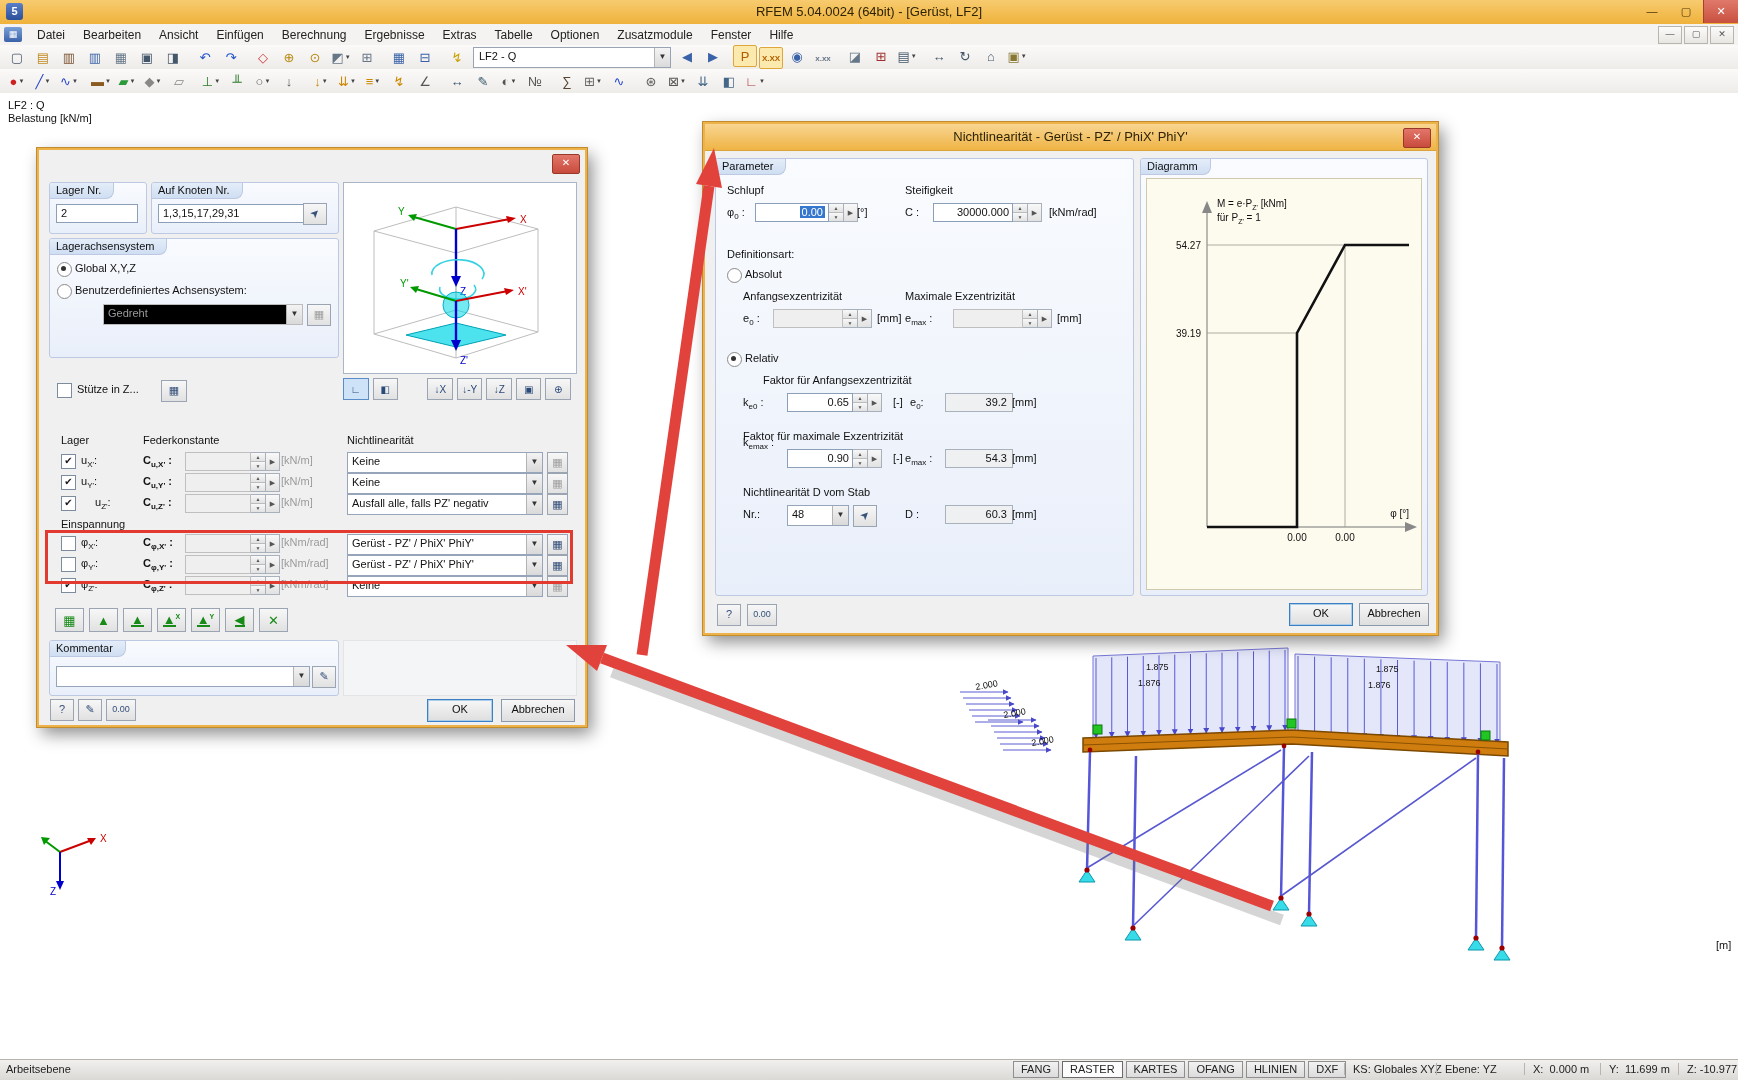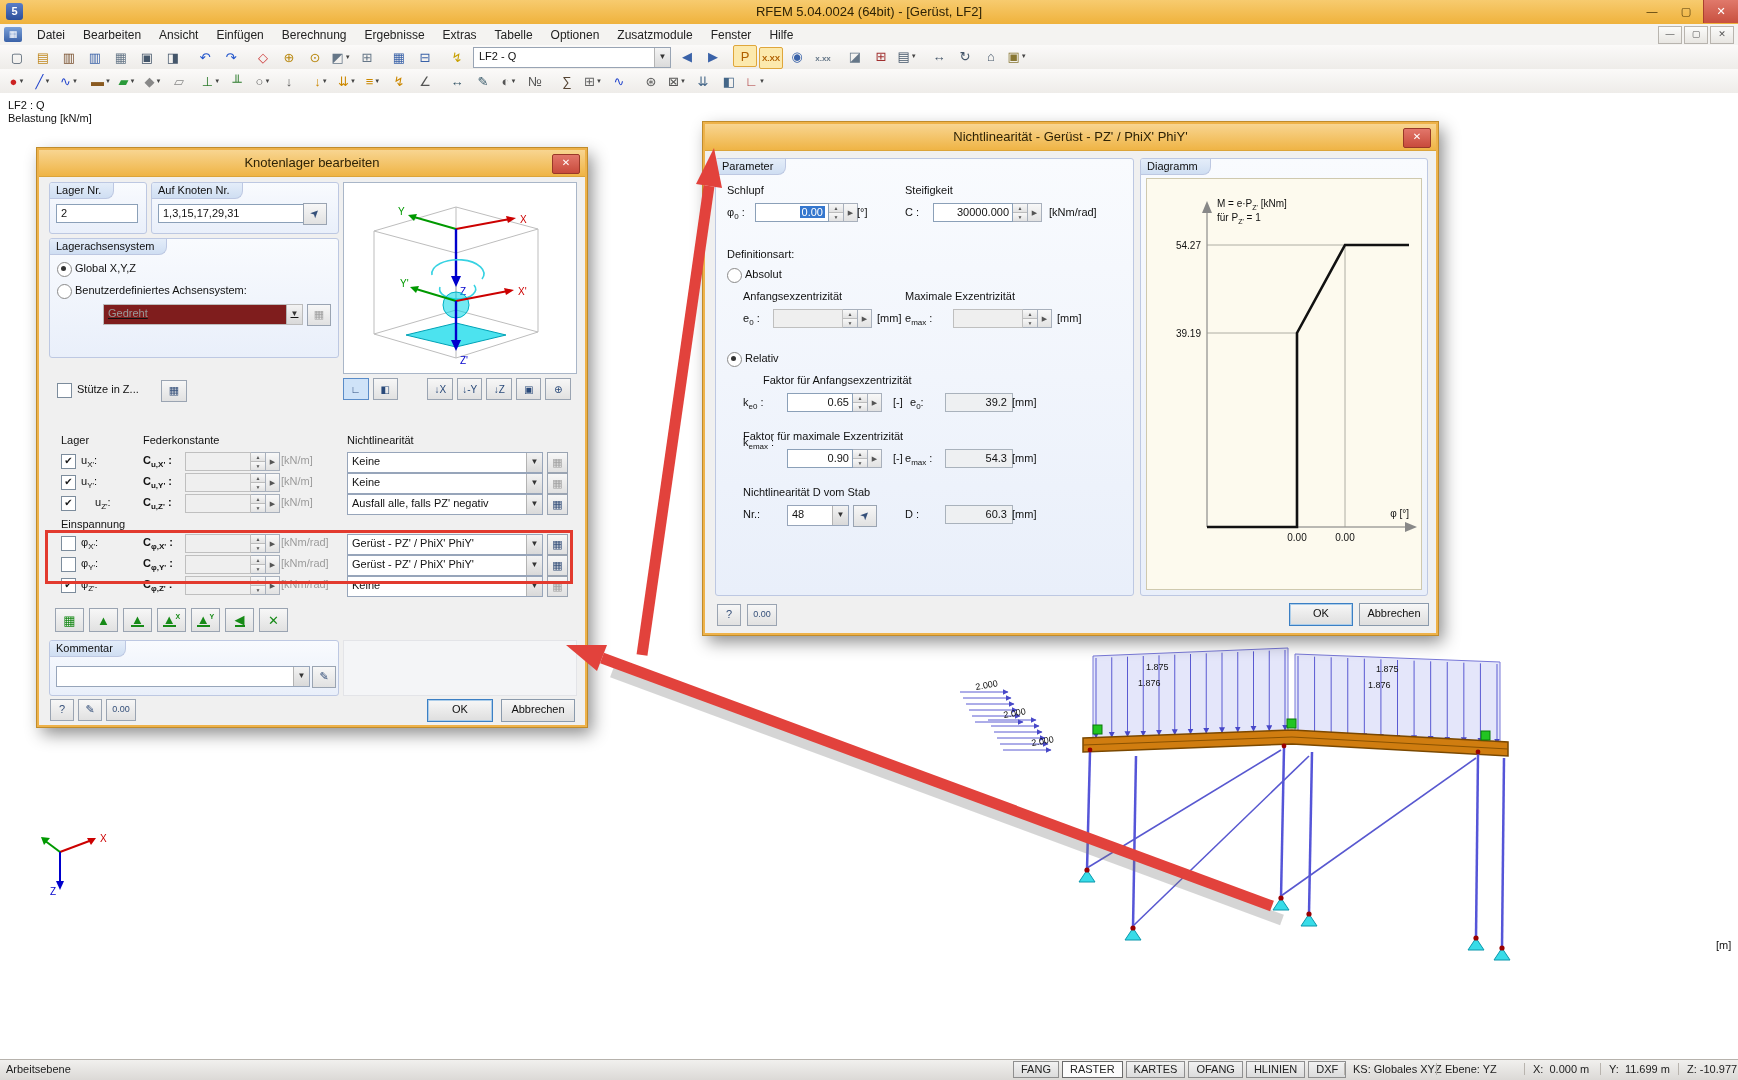--- a/index.html
+++ b/index.html
@@ -63,21 +63,21 @@
         border-bottom:1px solid #bdc8e2;border-radius:2px 0 8px 0;white-space:nowrap;}
   .lbl{position:absolute;font-size:11px;white-space:nowrap;color:#111;}
   .lbl.dim{color:#9b9b9b;}
   .s{font-size:8px;position:relative;top:3px;}
   .txt{position:absolute;background:#fff;border:1px solid #8ba0b8;font-size:11px;padding:1px 4px;line-height:15px;}
   .ro{position:absolute;background:#eef0f2;border:1px solid #a9b2bc;font-size:11px;text-align:right;padding:1px 5px;line-height:15px;}
   .cmb{position:absolute;background:#fff;border:1px solid #97a5ba;display:flex;height:19px;}
   .cmb .t{flex:1;font-size:11px;padding:2px 4px;white-space:nowrap;overflow:hidden;}
   .cmb .a{width:15px;background:linear-gradient(#f3f3f3,#d9d9d9);border-left:1px solid #b3b3b3;
           font-size:8px;text-align:center;line-height:17px;color:#333;flex:none;}
-  .cmb.dis{background:#7f1d1d;border-color:#bcbcbc;text-decoration:underline;} .cmb.dis .t{color:#9a9a9a;}
+  .cmb.dis{background:#000000;border-color:#bcbcbc;} .cmb.dis .t{color:#9a9a9a;}
   .spin{position:absolute;display:flex;height:19px;}
   .spin .f{width:62px;background:#fff;border:1px solid #8ba0b8;font-size:11px;text-align:right;padding:1px 3px;line-height:15px;}
   .spin.dis .f{background:#efefef;border-color:#bfbfbf;}
   .spin .ud{width:14px;display:flex;flex-direction:column;border:1px solid #a8b0bc;border-left:none;}
   .spin .ud i{flex:1;font-style:normal;font-size:5px;text-align:center;color:#555;
               background:linear-gradient(#f8f8f8,#e2e2e2);line-height:8px;}
   .spin .ud i:first-child{border-bottom:1px solid #bcbcbc;}
   .spin .rb{width:13px;border:1px solid #a8b0bc;border-left:none;font-size:7px;text-align:center;
             line-height:17px;color:#555;background:linear-gradient(#f8f8f8,#e2e2e2);}
   .sel{background:#3577ce;color:#fff;padding:0 2px;}
@@ -398,21 +398,20 @@
       <text x="188" y="66">1.876</text>
       <text x="426" y="52">1.875</text>
       <text x="418" y="68">1.876</text>
       <text x="26" y="70" transform="rotate(-10 26 70)">2.000</text>
       <text x="54" y="98" transform="rotate(-10 54 98)">2.000</text>
       <text x="82" y="126" transform="rotate(-10 82 126)">2.000</text>
     </g>
   </svg>
 
   <div class="dlg" style="left:37px;top:148px;width:546px;height:575px;">
-    <div class="dtb">Knotenlager bearbeiten</div>
     <div class="dclose">✕</div>
 
     <div class="grp" style="left:10px;top:32px;width:96px;height:50px;">
       <span class="glab">Lager Nr.</span>
     </div>
     <div class="txt" style="left:17px;top:54px;width:72px;">2</div>
 
     <div class="grp" style="left:112px;top:32px;width:186px;height:50px;">
       <span class="glab">Auf Knoten Nr.</span>
     </div>

